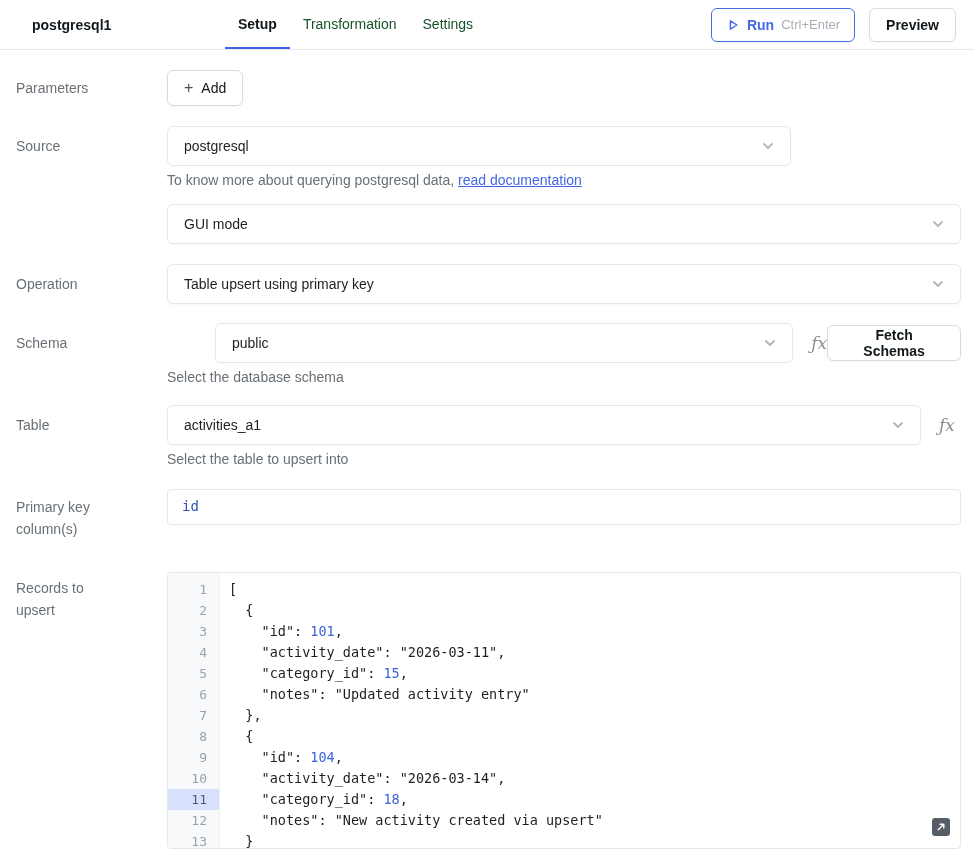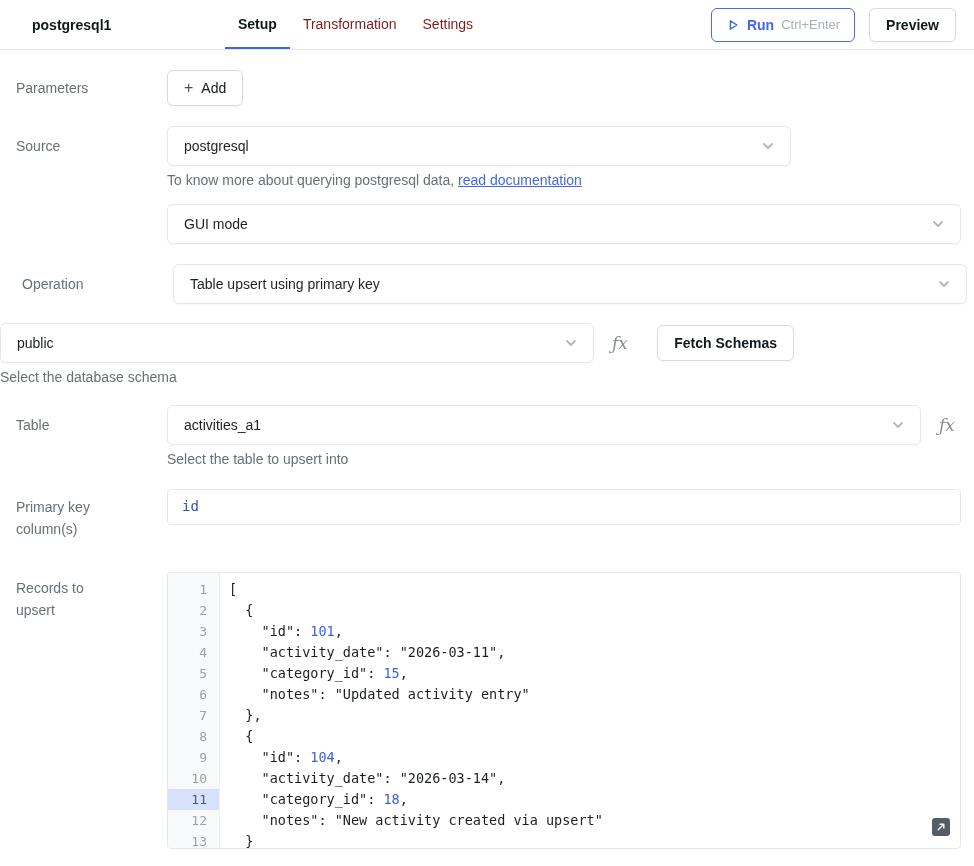--- a/index.html
+++ b/index.html
@@ -18,21 +18,21 @@
     border-bottom: 1px solid #E6E8EB; background: #fff;
     padding-left: 32px; padding-right: 18px;
   }
   .q-title {
     width: 193px; flex: none; display: flex; align-items: center;
     font-weight: 700; font-size: 14px; color: #11181C;
   }
   .tabs { display: flex; align-items: stretch; }
   .tab {
     display: flex; align-items: center; padding: 0 13px;
-    color: #7f1d1d; cursor: pointer; border-bottom: 2px solid transparent;
+    color: #14532d; cursor: pointer; border-bottom: 2px solid transparent;
   }
   .tab.active { color: #11181C; font-weight: 600; border-bottom-color: #3E63DD; }
   .header-actions { margin-left: auto; display: flex; align-items: center; gap: 14px; }
   .btn {
     display: inline-flex; align-items: center; gap: 7px;
     height: 34px; padding: 0 14px; border-radius: 6px;
     background: #fff; border: 1px solid #D7DBDF; cursor: pointer;
     font-family: inherit; font-size: 14px; color: #11181C;
     box-shadow: 0 1px 2px rgba(16,24,40,.04);
   }
@@ -46,21 +46,21 @@
   .row { display: flex; gap: 21px; }
   .row-label {
     width: 146px; flex: none; padding: 0 30px 0 16px;
     color: #687076; line-height: 1.55;
   }
   .row-field { width: 794px; flex: none; }
 
   .mb-parameters { margin-bottom: 20px; }
   .mb-source     { margin-bottom: 16px; }
   .mb-gui        { margin-bottom: 20px; }
-  .mb-operation  { margin-bottom: 19px; padding-left: 6px; }
+  .mb-operation  { margin-bottom: 19px; }
   .mb-schema     { margin-bottom: 20px; }
   .mb-table      { margin-bottom: 22px; }
   .mb-pk         { margin-bottom: 32px; }
 
   .pt-center40 { padding-top: 10px; }
   .pt-center36 { padding-top: 8px; }
   .pt-top      { padding-top: 6px; }
 
   .add-btn {
     display: inline-flex; align-items: center; gap: 8px;
@@ -73,21 +73,21 @@
 
   .select {
     height: 40px; background: #fff; border: 1px solid #E4E7EB; border-radius: 6px;
     display: flex; align-items: center; justify-content: space-between;
     padding: 0 14px 0 16px; cursor: pointer;
     box-shadow: 0 1px 2px rgba(16,24,40,.03); color: #1C2024;
   }
   .select .chev { flex: none; display: flex; }
   .w-source { width: 624px; }
   .w-full   { width: 794px; }
-  .w-schema { width: 594px; }
+  .w-schema { width: 594px; margin-left: 48px; }
   .w-table  { width: 754px; text-align: right; }
 
   .helper { margin-top: 6px; color: #687076; }
   .helper a { color: #4368E3; text-decoration: underline; cursor: pointer; }
 
   .inline-field { display: flex; align-items: center; }
   .fx {
     margin-left: 18px; color: #889096; font-size: 17px;
     font-family: "DejaVu Serif", serif; font-style: italic; cursor: pointer;
   }
@@ -206,20 +206,21 @@
         <span class="chev">
           <svg width="16" height="16" viewBox="0 0 16 16">
               <path d="M4 6 l4 4 4 -4" fill="none" stroke="#B0B7BD" stroke-width="1.8" stroke-linecap="round" stroke-linejoin="round"></path>
             </svg>
         </span>
       </div>
     </div>
   </div>
 
   <div class="row mb-schema">
+    <div class="row-label pt-center40">Schema</div>
     <div class="row-field">
       <div class="inline-field">
         <div class="select w-schema">
           <span>public</span>
           <span class="chev">
             <svg width="16" height="16" viewBox="0 0 16 16">
                 <path d="M4 6 l4 4 4 -4" fill="none" stroke="#B0B7BD" stroke-width="1.8" stroke-linecap="round" stroke-linejoin="round"></path>
               </svg>
           </span>
         </div>

